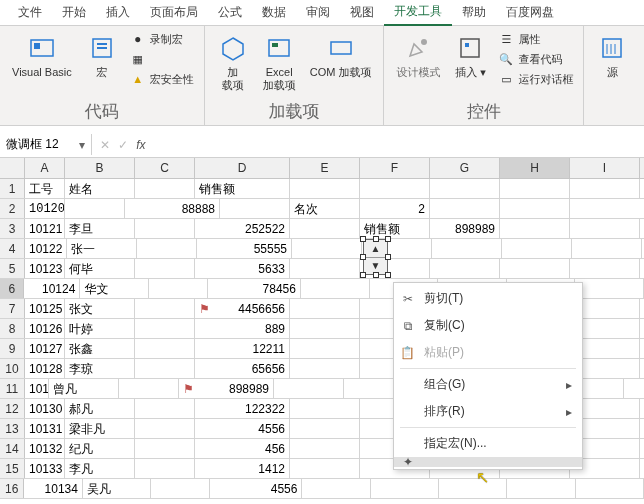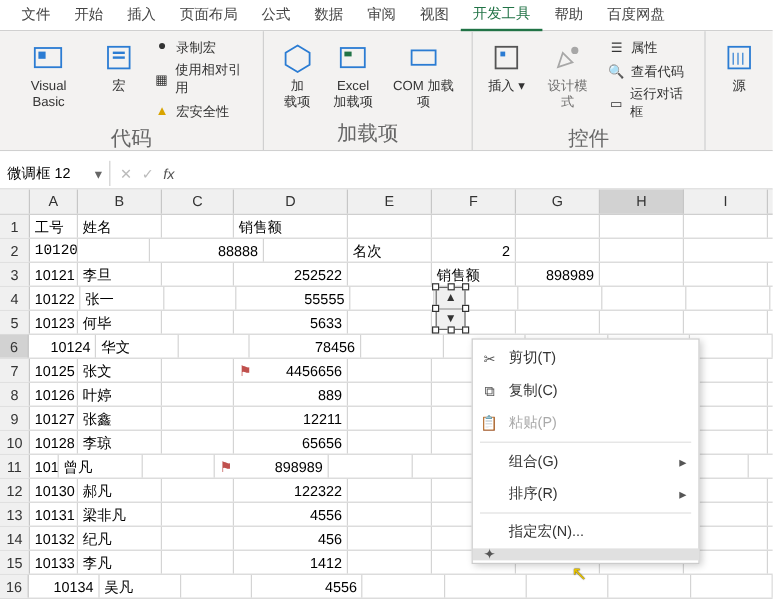--- a/index.html
+++ b/index.html
@@ -94,21 +94,20 @@
           </div>
         <div class="lbl">宏</div>
       </div>
       <div class="ribbon-small-col">
         <div class="ribbon-small-btn">
             <span class="ico">⏺</span>
             <span>录制宏</span>
           </div>
         <div class="ribbon-small-btn">
             <span class="ico">▦</span>
-            <span>使用相对引用</span>
           </div>
         <div class="ribbon-small-btn">
             <span class="ico" style="color:#d9a400">▲</span>
             <span>宏安全性</span>
           </div>
       </div>
     </div>
     <div class="ribbon-group-label">代码</div>
   </div>
 
@@ -140,37 +139,37 @@
             </svg>
           </div>
         <div class="lbl">COM 加载项</div>
       </div>
     </div>
     <div class="ribbon-group-label">加载项</div>
   </div>
 
   <div class="ribbon-group">
     <div class="ribbon-group-body">
+      <div class="ribbon-btn-large" style="opacity:0.7">
+        <div class="icon-box">
+            <svg width="28" height="28">
+              <polygon points="6,22 10,10 18,18" fill="none" stroke="#888" stroke-width="1.5"></polygon>
+              <circle cx="20" cy="8" r="3" fill="#888"></circle>
+            </svg>
+          </div>
+        <div class="lbl">设计模式</div>
+      </div>
       <div class="ribbon-btn-large">
         <div class="icon-box">
             <svg width="28" height="28">
               <rect x="5" y="5" width="18" height="18" fill="none" stroke="#555" stroke-width="1.5"></rect>
               <rect x="9" y="9" width="4" height="4" fill="#2b7cd3"></rect>
             </svg>
           </div>
         <div class="lbl"><span>插入</span> ▾</div>
-      </div>
-      <div class="ribbon-btn-large" style="opacity:0.7">
-        <div class="icon-box">
-            <svg width="28" height="28">
-              <polygon points="6,22 10,10 18,18" fill="none" stroke="#888" stroke-width="1.5"></polygon>
-              <circle cx="20" cy="8" r="3" fill="#888"></circle>
-            </svg>
-          </div>
-        <div class="lbl">设计模式</div>
       </div>
       <div class="ribbon-small-col">
         <div class="ribbon-small-btn">
             <span class="ico">☰</span>
             <span>属性</span>
           </div>
         <div class="ribbon-small-btn">
             <span class="ico">🔍</span>
             <span>查看代码</span>
           </div>

